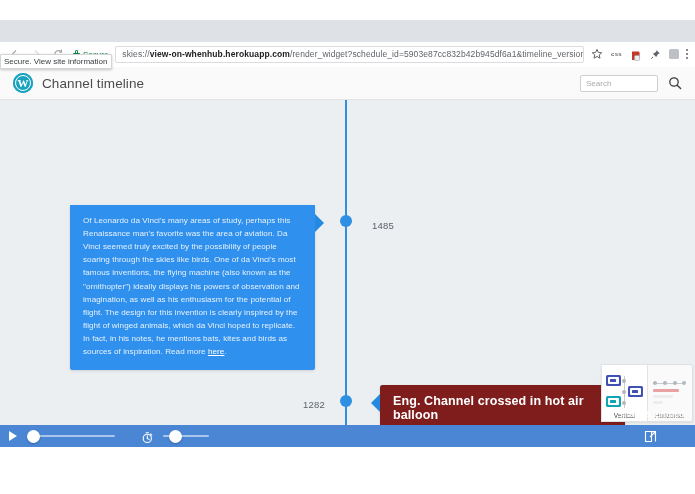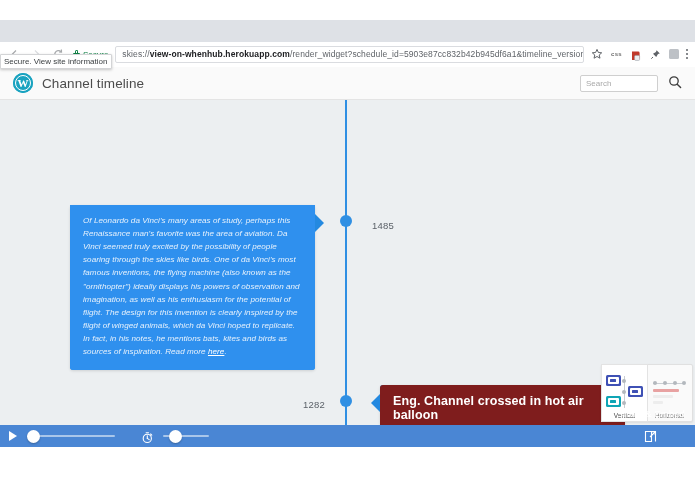--- a/index.html
+++ b/index.html
@@ -61,21 +61,21 @@
   .brand { display:flex; align-items:center; gap:9px; padding-left:13px; }
   .logo { width:20px; height:20px; border-radius:50%;
       background:#1aa3c0; display:flex; align-items:center; justify-content:center;
       box-shadow: inset 0 0 0 1.6px #1aa3c0; position:relative; }
   .logo::after{ content:""; position:absolute; inset:2px; border-radius:50%;
       border:1.3px solid #ffffff; }
   .logo span { color:#ffffff; font-size:11px; font-weight:700; line-height:1;
       position:relative; z-index:2; font-family:"Liberation Serif", serif; }
   .app-title { font-size:13.5px; color:#4c4c4c; font-weight:400; letter-spacing:.1px; }
 
-  .search-wrap { margin-left:auto; display:flex; gap:9px;
+  .search-wrap { margin-left:auto; display:flex; align-items:center; gap:9px;
       padding-right:13px; }
   .search-input { width:78px; height:17px; border:1px solid #cfcfcf; background:#fff;
       border-radius:2px; font-size:8px; color:#9a9a9a; padding:0 5px;
       font-family:"Liberation Sans", sans-serif; }
   .search-input::placeholder { color:#a9a9a9; }
   .search-btn { width:15px; height:15px; color:#3c3c3c; display:flex;
       align-items:center; justify-content:center; cursor:pointer; }
 
   
   .canvas { position:absolute; left:0; top:100px; width:695px; height:325px;
@@ -92,21 +92,21 @@
   .year.y1 { left:372px; top:120px; }
   .year.y2 { left:303px; top:299px; }
 
   
   .card { position:absolute; background:#2f8fe3; border-radius:3px;
       box-shadow:0 1px 3px rgba(0,0,0,.13); }
   .card .card-head { padding:9px 13px 8px 13px; }
   .card .card-title { color:#ffffff; font-size:12.5px; font-weight:700; letter-spacing:.1px; }
   .card .card-body { background:#2f90ee; padding:9px 13px 12px 13px;
       border-radius:0 0 3px 3px; }
-  .card .card-text { color:#e6f1fc; font-size:8.1px; line-height:1.62; letter-spacing:.05px;font-style:italic; }
+  .card .card-text { color:#e6f1fc; font-size:8.1px; line-height:1.62; letter-spacing:.05px; }
   .card .card-text a { color:#ffffff; text-decoration:underline; }
 
   .card.c1 { left:70px; top:105px; width:245px; }
   .card.c1 .card-head { background:#2489e0; border-radius:3px 3px 0 0; }
   .card.c1 .beak { position:absolute; right:-9px; top:9px; width:0; height:0;
       border-top:9px solid transparent; border-bottom:9px solid transparent;
       border-left:9px solid #2489e0; }
 
   .card.c2 { left:380px; top:285px; width:245px; }
   .card.c2 .card-head { background:#7f1d1d; border-radius:3px 3px 0 0; }

